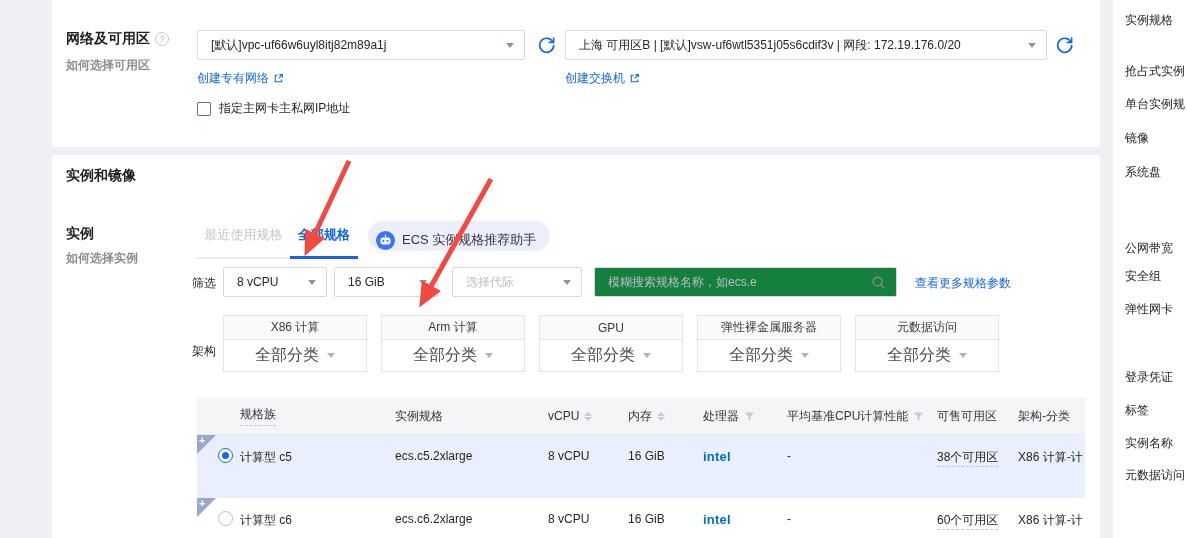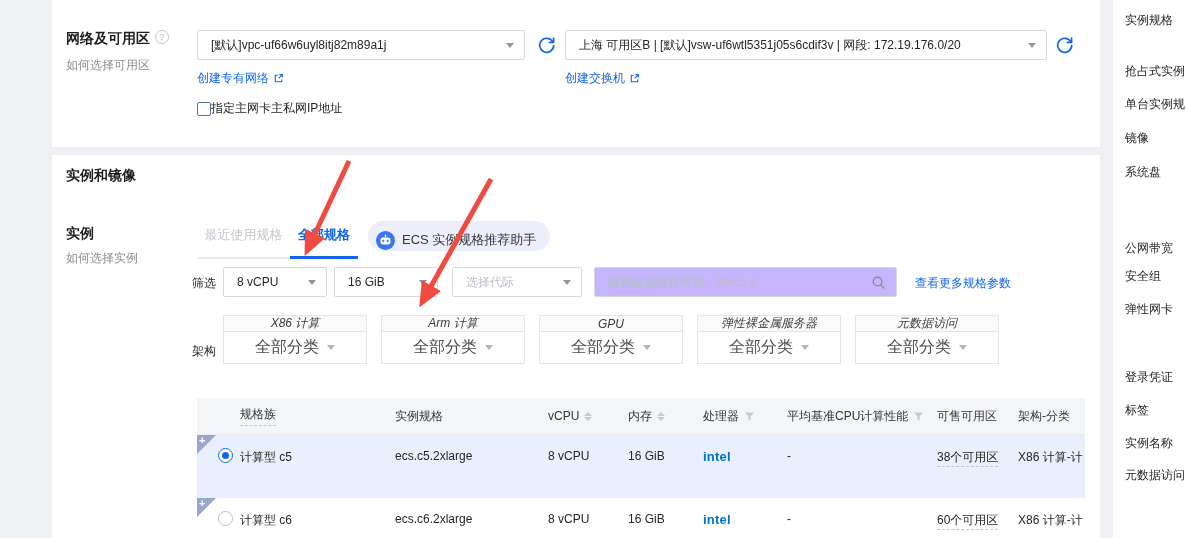--- a/index.html
+++ b/index.html
@@ -7,55 +7,55 @@
   body {
     font-family:"Liberation Sans","DejaVu Sans",sans-serif;
     background:#eef0f3;
     position:relative;
     color:#262626;
   }
   .card { position:absolute; background:#fff; }
   #card-network { left:52px; top:0; width:1048px; height:147px; }
   #card-instance { left:52px; top:155px; width:1048px; height:383px; overflow:hidden; }
 
-  .section-label { position:absolute; font-size:14px; font-weight:bold; color:#1f1f1f; display:flex; align-items:flex-start; gap:5px; }
-  .help-sub { position:absolute; font-size:12px; color:#8c8c8c; }
+  .section-label { position:absolute; font-size:14px; font-weight:bold; color:#1f1f1f; display:flex; align-items:center; gap:5px; }
+  .help-sub { position:absolute; font-size:12px; color:#8c8c8c;font-weight:bold; }
 
   .qicon { width:14px; height:14px; border-radius:50%; border:1px solid #c3c7cd; color:#b6bac0; font-size:9px; line-height:12px; text-align:center; display:inline-block; font-weight:normal; }
 
   .select { position:absolute; height:30px; background:#fff; border:1px solid #d7d9dc; border-radius:2px; display:flex; align-items:center; justify-content:space-between; padding:0 10px 0 13px; font-size:12px; color:#262626; cursor:pointer; }
   .select .caret { width:0; height:0; border-left:4px solid transparent; border-right:4px solid transparent; border-top:5px solid #8f959e; margin-left:8px; flex:none; }
   .select.placeholder { color:#b9bec6; }
   .select .val { overflow:hidden; white-space:nowrap; text-overflow:ellipsis; }
 
   .icon-btn { position:absolute; width:18px; height:18px; cursor:pointer; }
 
   .blue-link { font-size:12px; color:#1366ec; text-decoration:none; display:inline-flex; align-items:center; gap:4px; cursor:pointer; position:absolute; }
 
-  .checkbox-row { position:absolute; display:flex; align-items:center; font-size:12px; color:#262626; }
+  .checkbox-row { position:absolute; display:flex; align-items:center; gap:8px; font-size:12px; color:#262626; }
   .checkbox { width:14px; height:14px; border:1px solid #55719c; border-radius:2px; background:#fff; cursor:pointer; }
 
   
   .tabs { position:absolute; left:145px; top:58px; display:flex; height:46px; }
   .tab { font-size:13px; display:flex; align-items:center; justify-content:center; cursor:pointer; }
   .tab-recent { width:93px; color:#c3c7cd; border-bottom:2px solid #ececee;font-family:Liberation Mono, monospace; }
   .tab-all { width:68px; color:#1366ec; border-bottom:3px solid #1366ec; font-weight:bold; }
   .pill { position:absolute; left:316px; top:66px; height:30px; border-radius:15px; background:#eceffb; display:flex; align-items:center; gap:7px; padding:8px 14px 0 8px; font-size:13px; color:#33363b; cursor:pointer; }
 
   
   .f-label, .arch-label { position:absolute; font-size:12px; color:#262626; }
-  .search-box { position:absolute; left:542px; top:112px; width:303px; height:30px; border:1px solid #d7d9dc; border-radius:2px; background:#c4b5fd; display:flex; align-items:center; }
+  .search-box { position:absolute; left:542px; top:112px; width:303px; height:30px; border:1px solid #d7d9dc; border-radius:2px; background:#15803d; display:flex; align-items:center; }
   .search-box input { border:none; outline:none; flex:1; height:100%; padding:0 4px 0 13px; font-size:12px; font-family:inherit; color:#262626; background:transparent; }
   .search-box input::placeholder { color:#b9bec6; }
   .search-box .sicon { flex:none; margin-right:10px; }
 
   
   .arch-grid { position:absolute; left:171px; top:160px; display:flex; gap:14px; }
   .arch-box { width:144px; }
-  .arch-top { height:17px; background:#fafafa; border:1px solid #e3e5e8; display:flex; align-items:center; justify-content:center; font-size:12px; color:#383b40; cursor:pointer;font-style:italic; }
+  .arch-top { height:25px; background:#fafafa; border:1px solid #e3e5e8; display:flex; align-items:center; justify-content:center; font-size:12px; color:#383b40; cursor:pointer; }
   .arch-bottom { height:33px; margin-top:-1px; background:#fff; border:1px solid #e3e5e8; display:flex; align-items:center; justify-content:center; gap:8px; font-size:16px; color:#4a4d52; cursor:pointer; }
   .arch-bottom .caret { width:0; height:0; border-left:4px solid transparent; border-right:4px solid transparent; border-top:5px solid #b1b5bc; }
 
   
   .spec-table { position:absolute; left:145px; top:243px; width:888px; font-size:12px; }
   .t-grid { display:grid; grid-template-columns:43px 155px 153px 80px 75px 84px 150px 81px 67px; }
   .t-header { height:37px; background:#f4f5f7; color:#33363b; align-items:center; border-bottom:1px solid #e9ebee; }
   .t-header .cell { display:flex; align-items:center; gap:5px; overflow:hidden; white-space:nowrap; }
   .dashed { border-bottom:1px dashed #c3c7cd; padding-bottom:2px; }
   .t-row { position:relative; height:63px; border-bottom:1px solid #edeff2; background:#fff; }

